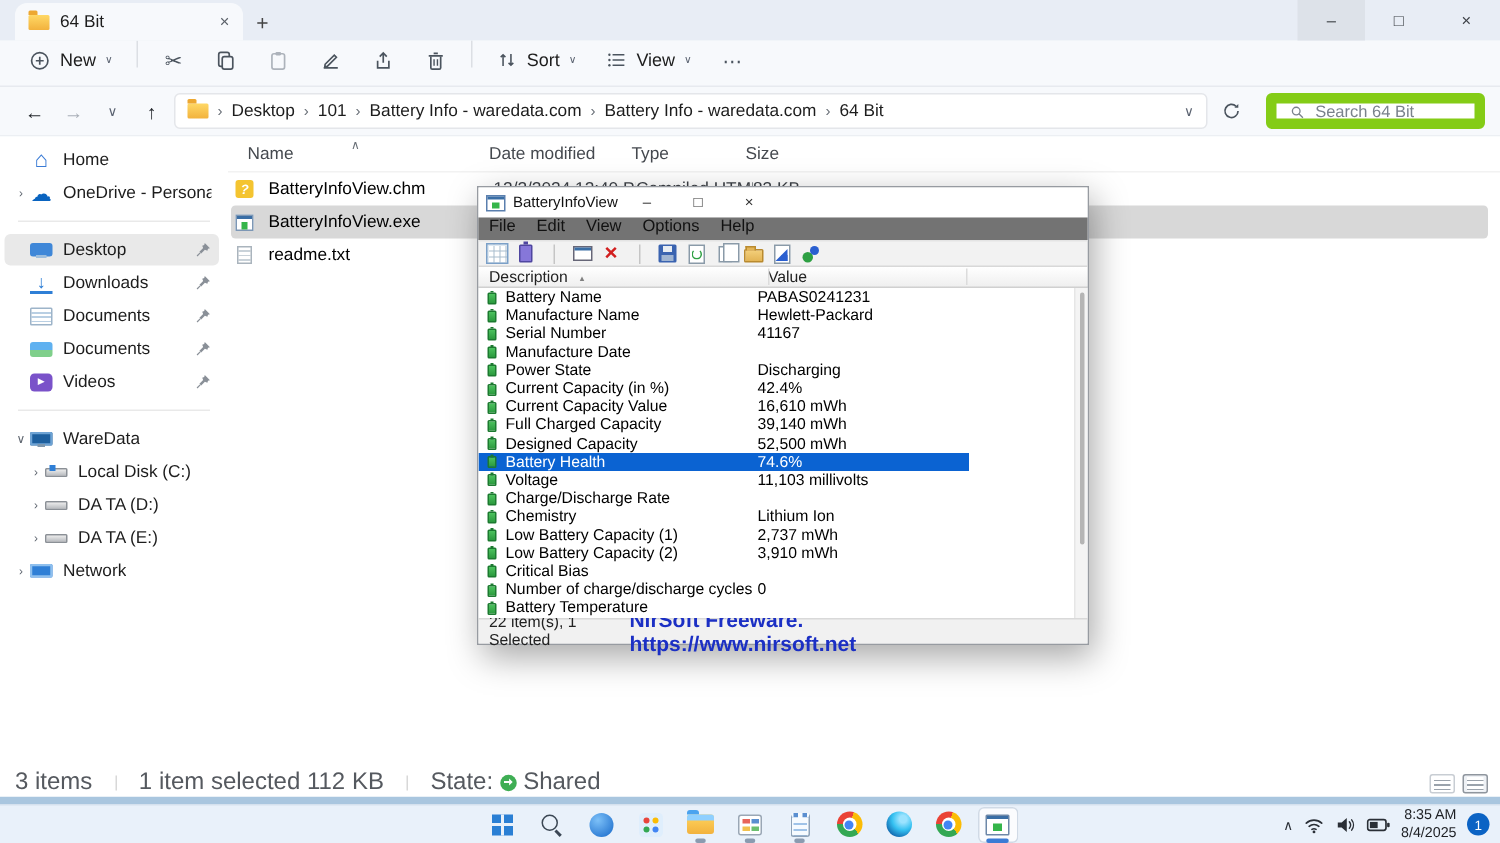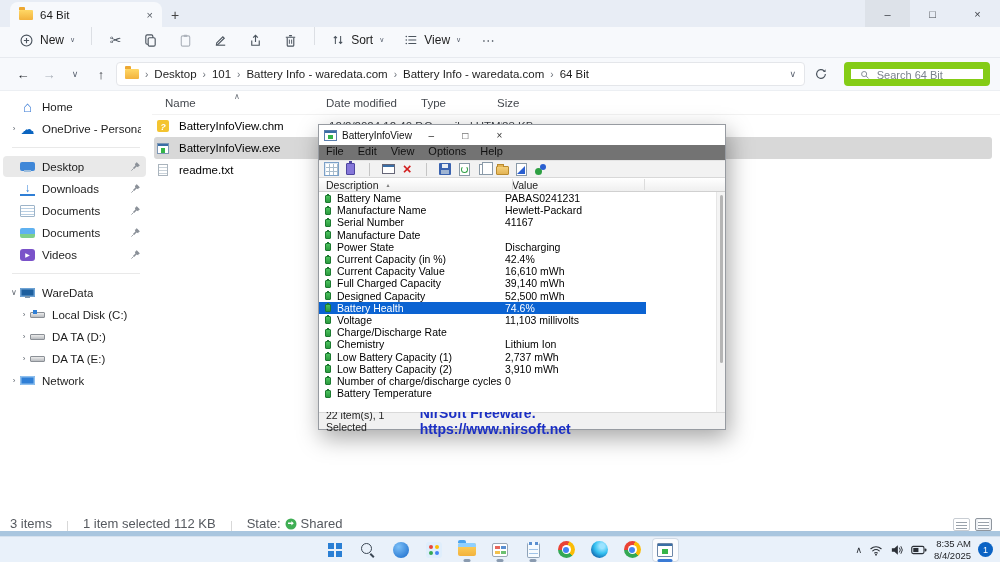--- a/index.html
+++ b/index.html
@@ -88,21 +88,21 @@
   .ic-chm::before{content:"?";font-size:9px;font-weight:bold;line-height:12px}
   .ic-exe{width:12px;height:11px;background:#fff;border:1px solid #7d97b5;position:relative}
   .ic-exe::before{content:"";position:absolute;top:0;left:0;right:0;height:2px;background:#3a6ea5}
   .ic-exe::after{content:"";position:absolute;left:3px;top:4px;width:4px;height:5px;background:#35b54a}
   .ic-txt{width:10px;height:12px;background:#fff;border:1px solid #aab4bd;background-image:repeating-linear-gradient(#fff 0 2px,#c9d2d9 2px 3px)}
   .fname{margin-left:9px;width:150px;white-space:nowrap;overflow:hidden}
   .fdate{width:95px;color:#3c4046;white-space:nowrap;overflow:hidden}
   .ftype{width:78px;color:#3c4046;white-space:nowrap;overflow:hidden}
   .fsize{width:58px;color:#3c4046;white-space:nowrap}
 
-  .estatus{height:18px;display:flex;align-items:flex-end;font-size:13px;color:#55595f;padding:0 10px;gap:15px;background:#fff;position:relative;flex:0 0 18px}
+  .estatus{height:18px;display:flex;align-items:center;font-size:16px;color:#55595f;padding:0 10px;gap:15px;background:#fff;position:relative;flex:0 0 18px}
   .ssep{width:1px;height:10px;background:#d8d8d8}
   .state-wrap{display:flex;align-items:center;gap:4px}
   .view-toggles{position:absolute;right:8px;display:flex;gap:5px}
   .vt{width:17px;height:13px;border:1px solid #c8cdd3;border-radius:2px;background-image:repeating-linear-gradient(#fff 0 2px,#9aa2ab 2px 3px);background-size:11px 9px;background-position:2px 1px;background-repeat:no-repeat;background-color:#fff}
   .vt.active{border-color:#8f969e;background-color:#eef1f5}
 
   
   .biwin{position:absolute;left:318px;top:124px;width:408px;background:#f0f0f0;border:1px solid #979ba1;box-shadow:3px 8px 22px rgba(0,0,0,.35);font-size:11px}
   .bi-title{height:20px;background:#fff;display:flex;align-items:center;padding-left:5px;gap:5px}
   .bi-appicon{width:13px;height:11px;background:#fff;border:1px solid #5a7fae;position:relative;flex:0 0 13px}
@@ -652,20 +652,25 @@
             <span class="bi-desc">Low Battery Capacity (1)</span>
             <span class="bi-val">2,737 mWh</span>
           </div>
 
           <div class="bi-row">
             <span class="bat-ic"></span>
             <span class="bi-desc">Low Battery Capacity (2)</span>
             <span class="bi-val">3,910 mWh</span>
           </div>
 
+          <div class="bi-row">
+            <span class="bat-ic"></span>
+            <span class="bi-desc">Critical Bias</span>
+            <span class="bi-val"></span>
+          </div>
 
           <div class="bi-row">
             <span class="bat-ic"></span>
             <span class="bi-desc">Number of charge/discharge cycles</span>
             <span class="bi-val">0</span>
           </div>
 
           <div class="bi-row">
             <span class="bat-ic"></span>
             <span class="bi-desc">Battery Temperature</span>

